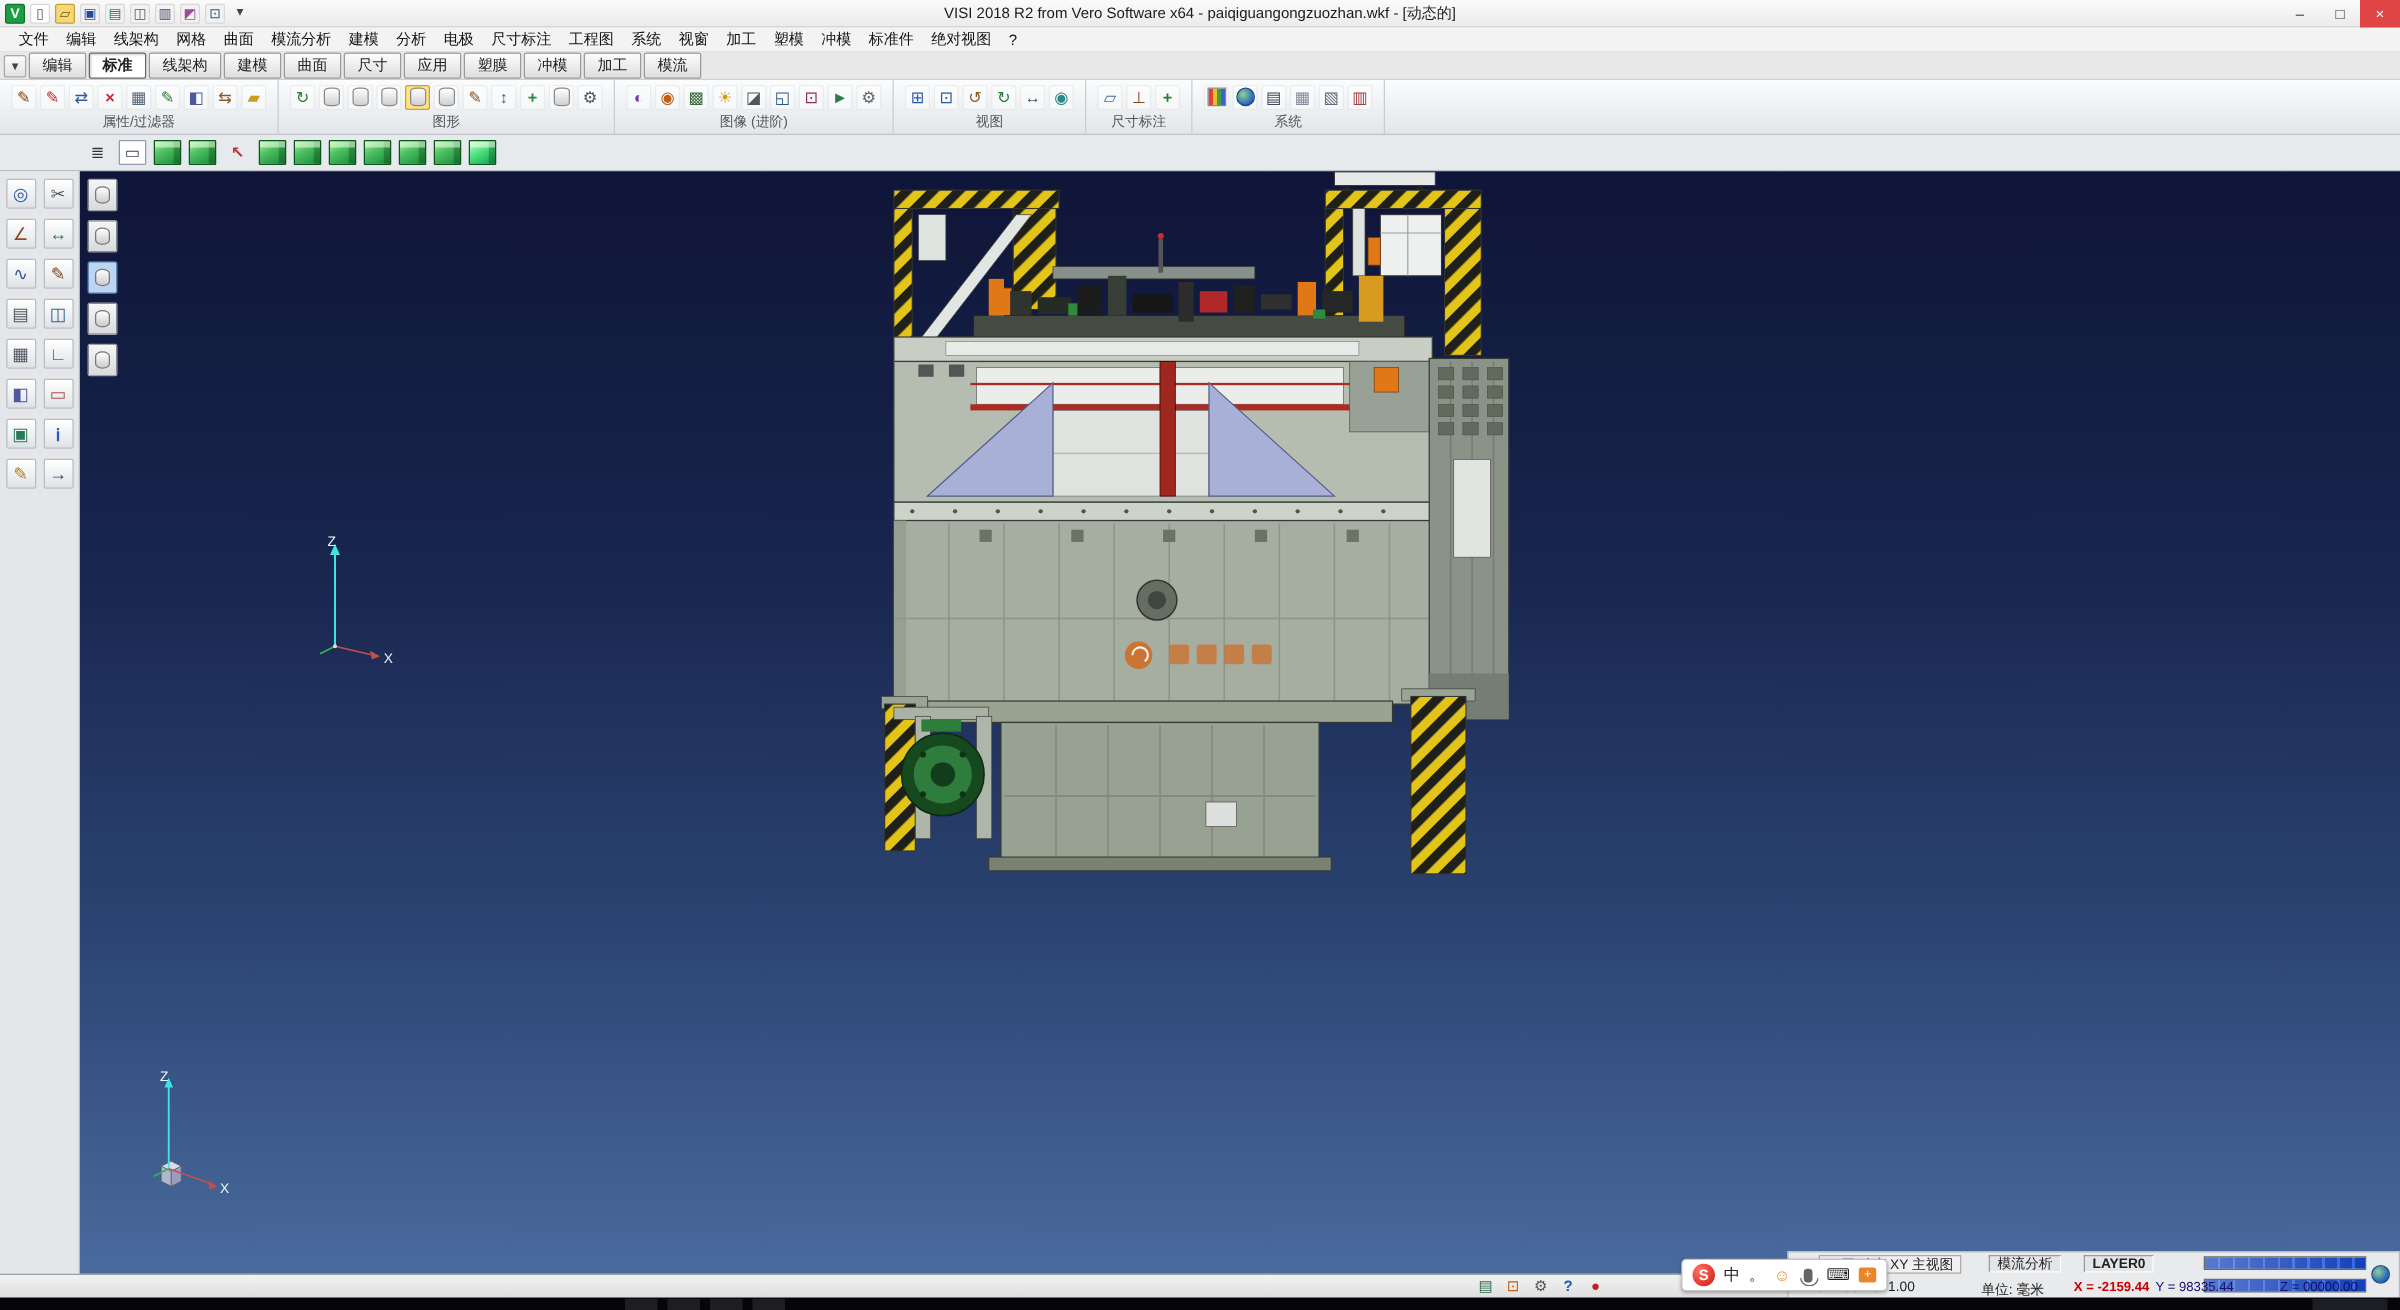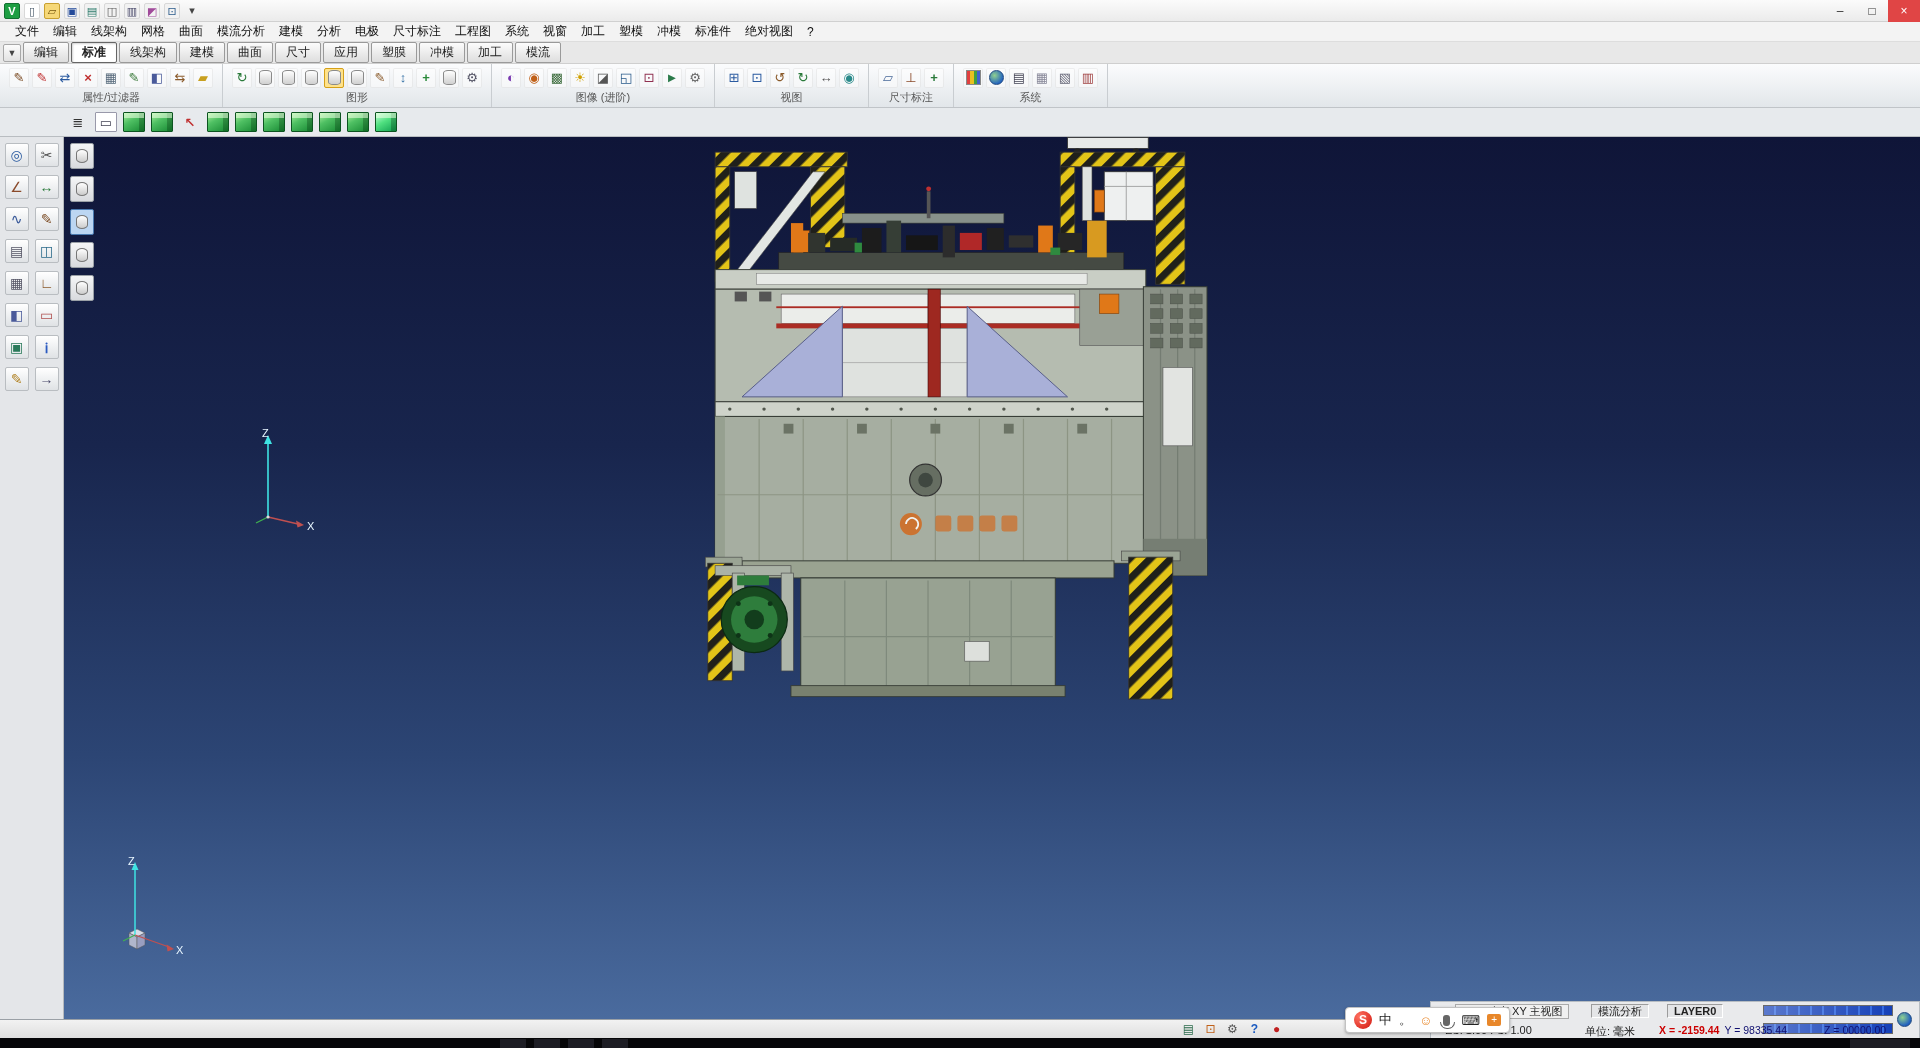--- a/index.html
+++ b/index.html
@@ -130,20 +130,21 @@
       <span class="qicon" style="color: rgb(68, 85, 102); background: rgb(255, 255, 255);">▯</span>
       <span class="qicon" style="color: rgb(122, 90, 16); background: rgb(246, 216, 120); border-color: rgb(200, 160, 48);">▱</span>
       <span class="qicon" style="color: rgb(35, 74, 154);">▣</span>
       <span class="qicon" style="color: rgb(42, 122, 106);">▤</span>
       <span class="qicon" style="color: rgb(85, 85, 85);">◫</span>
       <span class="qicon" style="color: rgb(68, 68, 102);">▥</span>
       <span class="qicon" style="color: rgb(160, 74, 154);">◩</span>
       <span class="qicon" style="color: rgb(42, 90, 138);">⊡</span>
       <span class="qicon" style="color: rgb(68, 68, 68); background: transparent; border: none;">▾</span>
     </div>
+  <div class="title">VISI 2018 R2 from Vero Software x64 - paiqiguangongzuozhan.wkf - [动态的]</div>
   <div class="winbtns">
     <span class="winbtn">–</span>
     <span class="winbtn">□</span>
     <span class="winbtn close">×</span>
   </div>
 </div>
 
 <div class="menubar">
 
 <span class="menu-item">文件</span>

